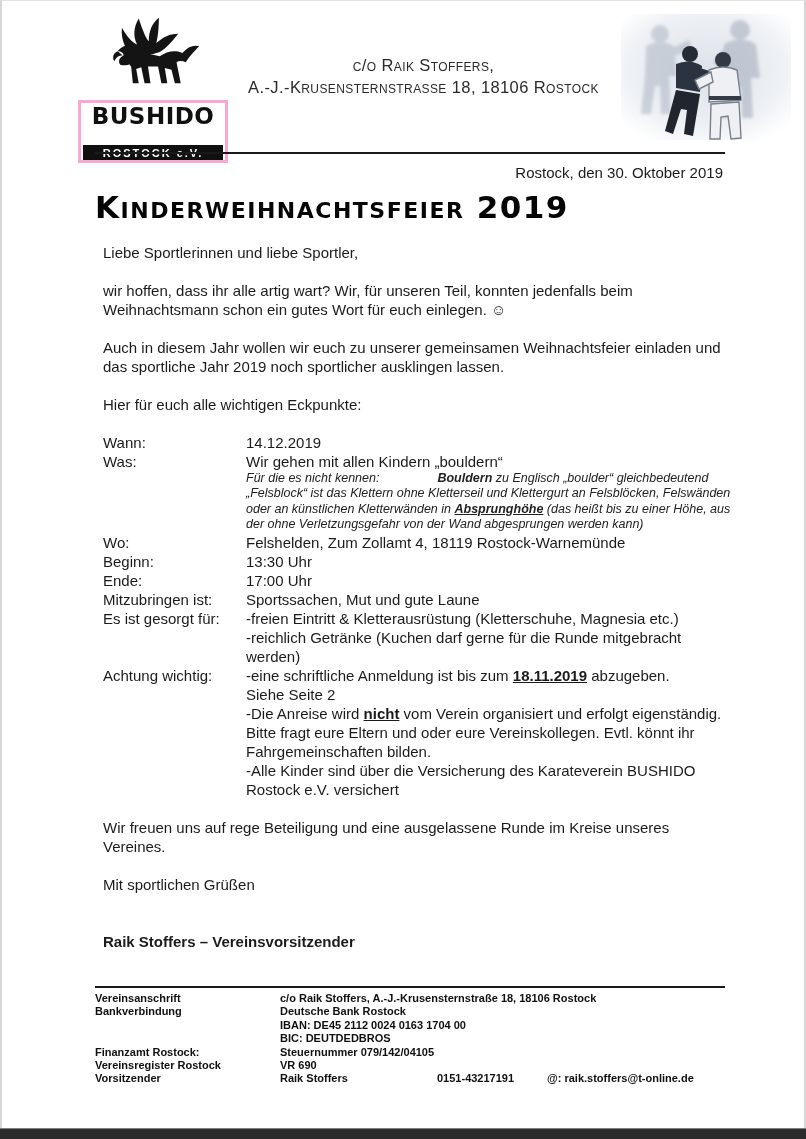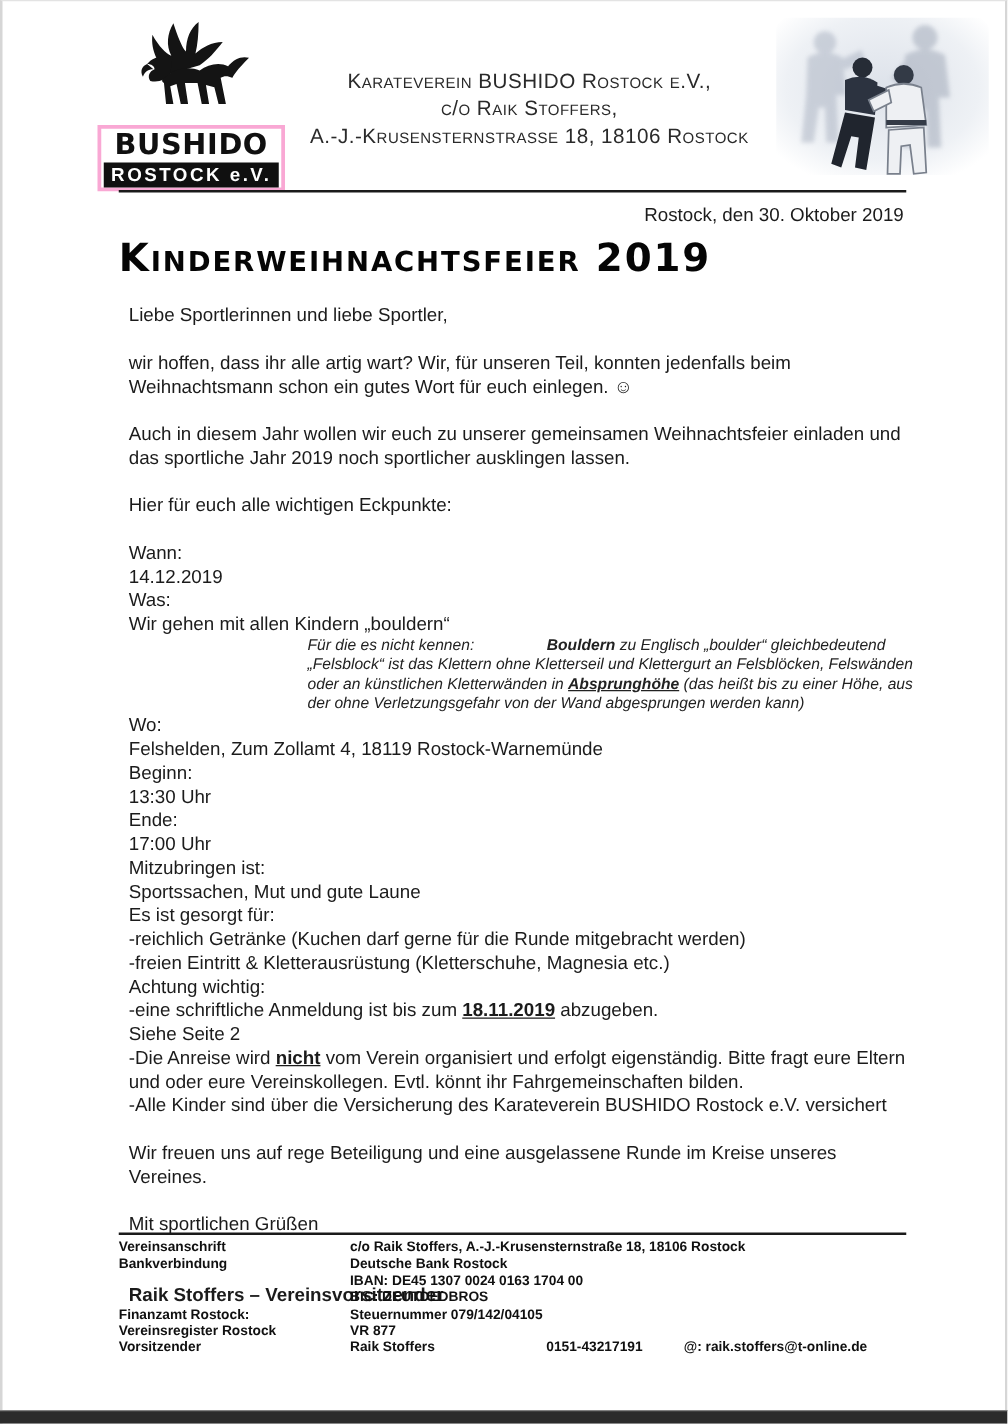--- a/index.html
+++ b/index.html
@@ -12,41 +12,41 @@
     position:absolute; inset:0; pointer-events:none;
     border-left:2px solid #d6d6d6; border-right:2px solid #d6d6d6; border-top:1px solid #e3e3e3;
   }
 
   
   .header { position:absolute; left:72px; top:14px; right:8px; height:134px; display:flex; align-items:flex-start; }
   .logo { width:162px; flex:none; text-align:center; padding-top:2px; }
   .logo svg { display:block; margin:0 auto; }
   .logo-box { width:150px; margin:0 auto; border:3px solid #f9a8d4; padding:1px 2px 0 2px; background:#fff; }
   .logo-brand { font-size:23px; font-weight:900; letter-spacing:0.5px; color:#101010; font-family:"DejaVu Sans", sans-serif; line-height:25px; }
-  .logo-sub { background:#101010; color:#fff; font-size:15px; font-weight:bold; letter-spacing:2px; padding:2px 0 1px 0; margin-top:1px; }
+  .logo-sub { background:#101010; color:#fff; font-size:11px; font-weight:bold; letter-spacing:2px; padding:2px 0 1px 0; margin-top:16px; }
   .header-text {
     flex:1; text-align:center; padding-top:40px;
     font-variant:small-caps; font-size:16.5px; line-height:22px; color:#2a2a2a; letter-spacing:0.4px;
   }
   .karate { width:185px; height:130px; flex:none; }
 
   .rule-top { position:absolute; left:95px; top:152px; width:630px; border-top:2px solid #1a1a1a; }
 
   .date-line { position:absolute; left:95px; top:164px; width:628px; text-align:right; font-size:15px; }
 
   .letter-title {
     position:absolute; left:0; top:189px; width:664px; text-align:center;
     font-family:"DejaVu Sans", sans-serif; font-weight:900; font-variant:small-caps;
     font-size:31px; letter-spacing:1.5px; color:#050505;
   }
 
   
   .body-block { position:absolute; left:103px; top:243px; width:632px; font-size:15px; line-height:19px; }
   .para { margin-bottom:19px; }
-  .drow { display:flex;flex-direction:column; }
+  .drow { display:flex; }
   .dlabel { width:143px; flex:none; }
   .dvalue { flex:1; }
   .fine-print {
     margin-left:143px; font-style:italic; font-size:12.5px; line-height:15.4px; color:#222;
   }
   .tabgap { display:inline-block; width:58px; }
   .bold-it { font-weight:bold; }
   .bold-underline { font-weight:bold; text-decoration:underline; }
   .closing-block { margin-top:19px; }
   .regards { margin-top:0; }
@@ -86,21 +86,20 @@
         <path d="M95 44 C101 37 108 34 115 36 C110 41 105 46 99 55 Z"></path>
       </g>
     </svg>
     <div class="logo-box">
       <div class="logo-brand">BUSHIDO</div>
       <div class="logo-sub">ROSTOCK e.V.</div>
     </div>
   </div>
 
   <div class="header-text">
-    <div>Karateverein BUSHIDO Rostock e.V.,</div>
     <div>c/o Raik Stoffers,</div>
     <div>A.-J.-Krusensternstrasse 18, 18106 Rostock</div>
   </div>
 
   <svg class="karate" viewBox="0 0 185 130" aria-hidden="true">
     <defs>
       <radialGradient id="bgGrad" cx="50%" cy="45%" r="65%">
         <stop offset="0%" stop-color="#dde2ea"></stop>
         <stop offset="70%" stop-color="#eef1f5"></stop>
         <stop offset="100%" stop-color="#ffffff"></stop>
@@ -187,22 +186,22 @@
     </div>
 
     <div class="drow">
       <div class="dlabel">Mitzubringen ist:</div>
       <div class="dvalue">Sportssachen, Mut und gute Laune</div>
     </div>
 
     <div class="drow">
       <div class="dlabel">Es ist gesorgt für:</div>
       <div class="dvalue">
+        <div>-freien Eintritt &amp; Kletterausrüstung (Kletterschuhe, Magnesia etc.)</div>
         <div>-reichlich Getränke (Kuchen darf gerne für die Runde mitgebracht werden)</div>
-        <div>-freien Eintritt &amp; Kletterausrüstung (Kletterschuhe, Magnesia etc.)</div>
       </div>
     </div>
 
     <div class="drow">
       <div class="dlabel">Achtung wichtig:</div>
       <div class="dvalue">
         <div><span>-eine schriftliche Anmeldung ist bis zum </span><span class="bold-underline">18.11.2019</span><span> abzugeben.</span></div>
         <div>Siehe Seite 2</div>
         <div><span>-Die Anreise wird </span><span class="bold-underline">nicht</span><span> vom Verein organisiert und erfolgt eigenständig. Bitte fragt eure Eltern und oder eure Vereinskollegen. Evtl. könnt ihr Fahrgemeinschaften bilden.</span></div>
         <div>-Alle Kinder sind über die Versicherung des Karateverein BUSHIDO Rostock e.V. versichert</div>
@@ -221,33 +220,33 @@
   <div class="frow">
     <div class="flabel">Vereinsanschrift</div>
     <div class="fvalue">c/o Raik Stoffers, A.-J.-Krusensternstraße 18, 18106 Rostock</div>
   </div>
   <div class="frow">
     <div class="flabel">Bankverbindung</div>
     <div class="fvalue">Deutsche Bank Rostock</div>
   </div>
   <div class="frow">
     <div class="flabel"></div>
-    <div class="fvalue">IBAN: DE45 1307 0024 0163 1704 00</div>
+    <div class="fvalue">IBAN: DE45 2112 0024 0163 1704 00</div>
   </div>
   <div class="frow">
     <div class="flabel"></div>
     <div class="fvalue">BIC: DEUTDEDBROS</div>
   </div>
   <div class="frow">
     <div class="flabel">Finanzamt Rostock:</div>
     <div class="fvalue">Steuernummer 079/142/04105</div>
   </div>
   <div class="frow">
     <div class="flabel">Vereinsregister Rostock</div>
-    <div class="fvalue">VR 877</div>
+    <div class="fvalue">VR 690</div>
   </div>
   <div class="frow">
     <div class="flabel">Vorsitzender</div>
     <div class="fvalue">
       <span class="fname">Raik Stoffers</span><span class="fphone">0151-43217191</span><span>@: raik.stoffers@t-online.de</span>
     </div>
   </div>
 </div>
 
 <div class="bottom-bar"></div>

